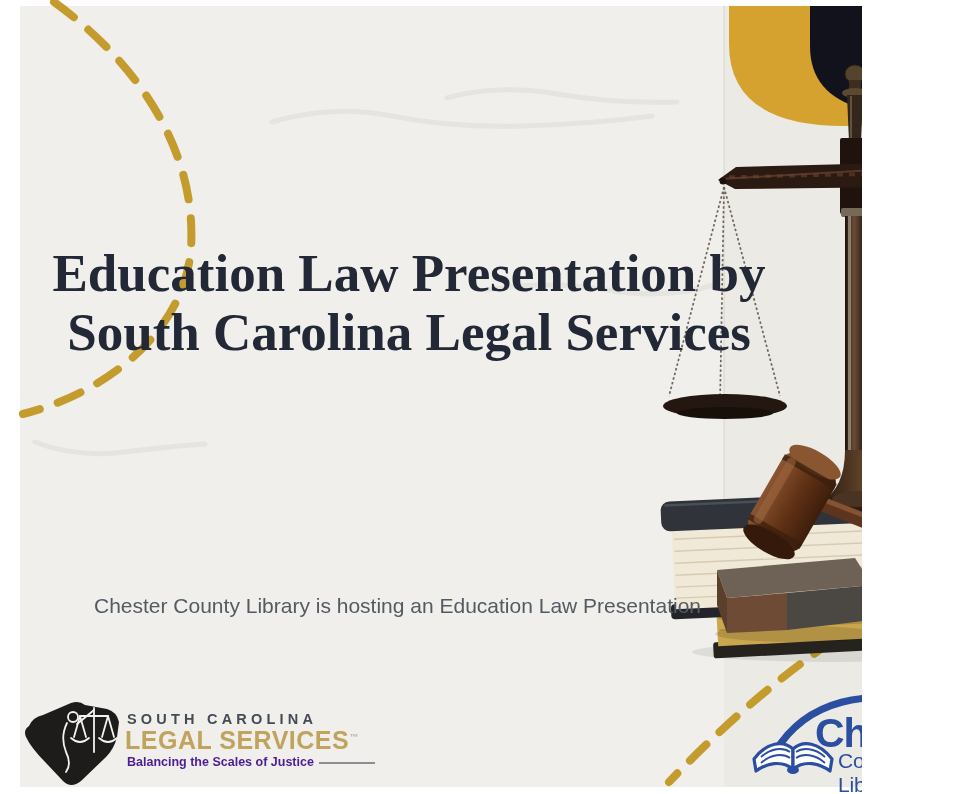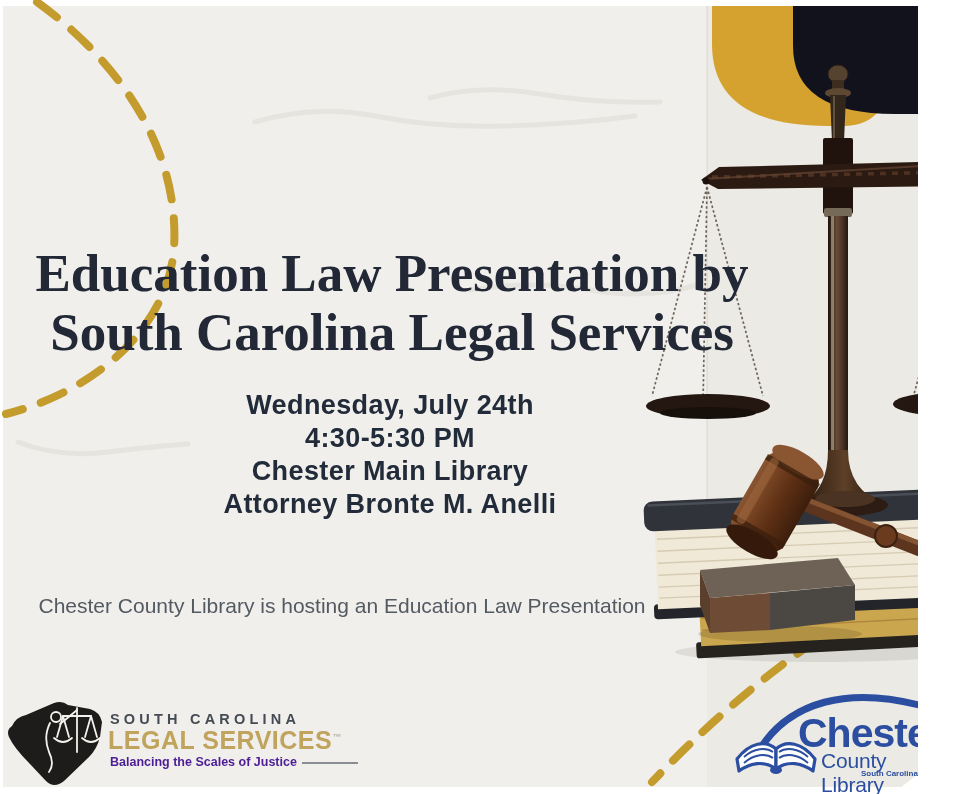--- a/index.html
+++ b/index.html
@@ -1,38 +1,38 @@
 <!DOCTYPE html>
 <html><head>
 <meta charset="utf-8">
 <style>
   html,body { margin:0; padding:0; background:#ffffff; }
   .canvas {
-    position:relative; width:918px; height:794px; background:#ffffff;
-    overflow:hidden; font-family:"Liberation Sans", sans-serif;
+    position:relative; width:845px; height:794px; background:#ffffff;
+    overflow:hidden; font-family:"Liberation Sans", sans-serif;margin-left:17px;
   }
   .flyer-bg {
     position:absolute; left:3px; top:6px; right:0px; bottom:7px;
     background:#f0efeb;
   }
   svg.art { position:absolute; left:0; top:0; z-index:2; }
 
   .title {
     position:absolute; z-index:3; left:0; top:244px; width:784px;
     text-align:center; font-family:"Liberation Serif", "DejaVu Serif", serif;
     font-weight:700; font-size:53px; line-height:59px; color:#222836;
   }
   .details {
     position:absolute; z-index:3; left:0; top:389px; width:780px;
     text-align:center; font-weight:700; font-size:27px; line-height:33px;
     color:#222b39; letter-spacing:.4px;
   }
   .desc {
     position:absolute; z-index:3; left:0; top:592px; width:684px;
-    text-align:center; font-size:21px; line-height:27px; color:#545a62;
+    text-align:right; font-size:21px; line-height:27px; color:#545a62;
   }
 
   
   .scls-org1 { position:absolute; z-index:3; left:110px; top:711px;
     font-size:14.5px; letter-spacing:4.2px; color:#454b54; font-weight:700; }
   .scls-org2 { position:absolute; z-index:3; left:108px; top:726px;
     font-size:25px; font-weight:700; color:#c0a45d; letter-spacing:.5px; }
   .scls-org2 sup { font-size:9px; color:#b9b2a0; }
   .scls-tag { position:absolute; z-index:3; left:110px; top:755px;
     font-size:12.5px; font-weight:700; color:#4c1d95; }
@@ -207,26 +207,20 @@
     </g>
 
     <path d="M947,645 L959,645 L959,794 L892,794 L947,752 Z" fill="#ffffff"></path>
   </svg>
 
   <div class="title">
     <div>Education Law Presentation by</div>
     <div>South Carolina Legal Services</div>
   </div>
 
-  <div class="details">
-    <div>Wednesday, July 24th</div>
-    <div>4:30-5:30 PM</div>
-    <div>Chester Main Library</div>
-    <div>Attorney Bronte M. Anelli</div>
-  </div>
 
   <div class="desc">
     <div>Chester County Library is hosting an Education Law Presentation</div>
   </div>
 
   <div class="scls-org1">SOUTH CAROLINA</div>
   <div class="scls-org2"><span>LEGAL SERVICES</span><sup>™</sup></div>
   <div class="scls-tag"><span>Balancing the Scales of Justice</span><span class="tag-line"></span></div>
 
   <div class="chester-name">Chester</div>

